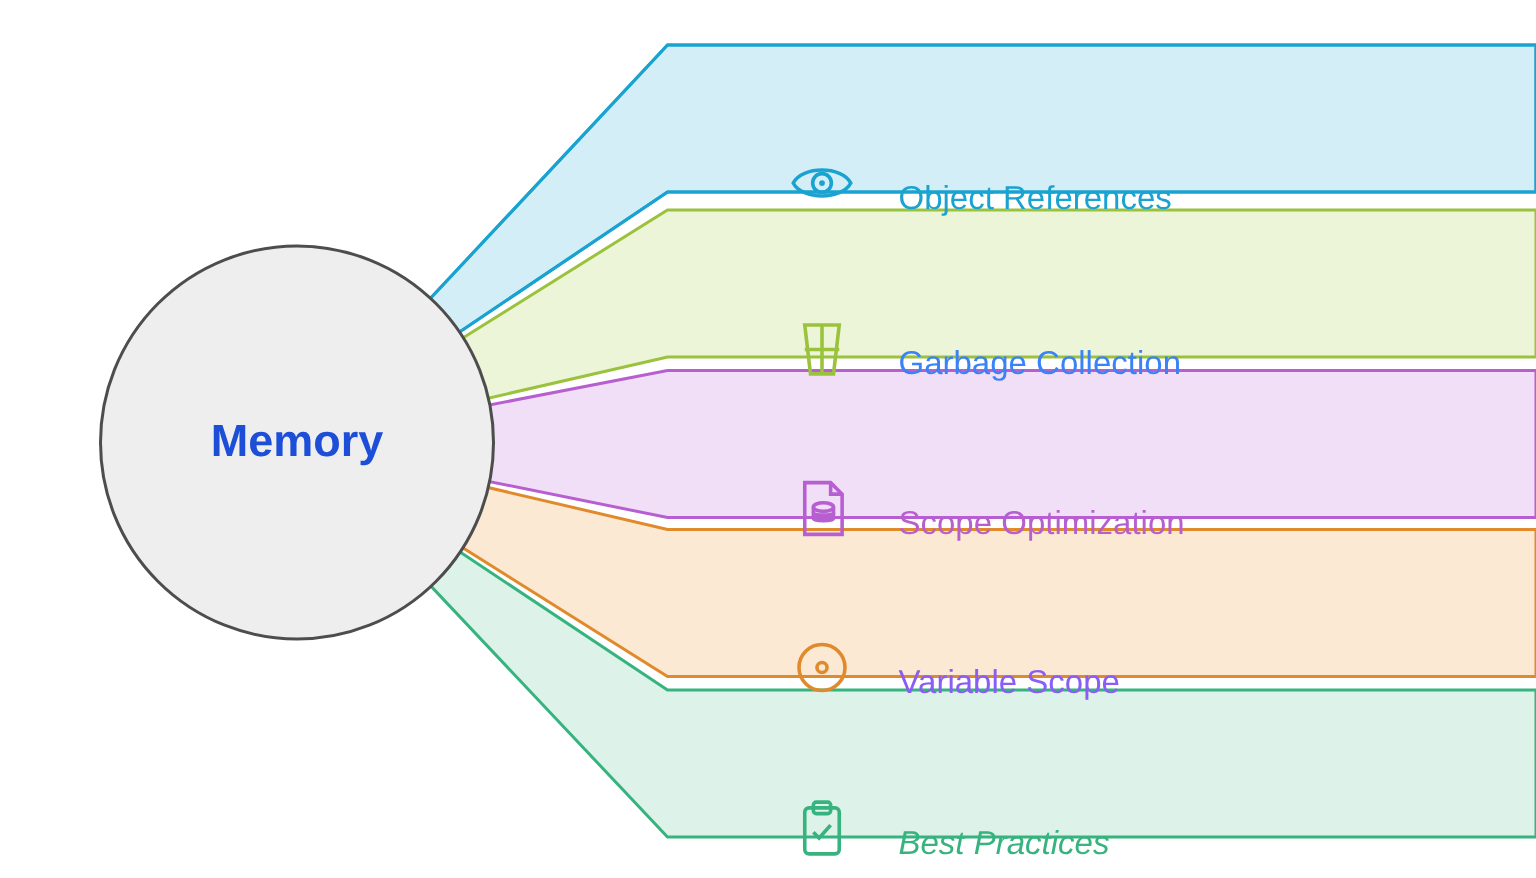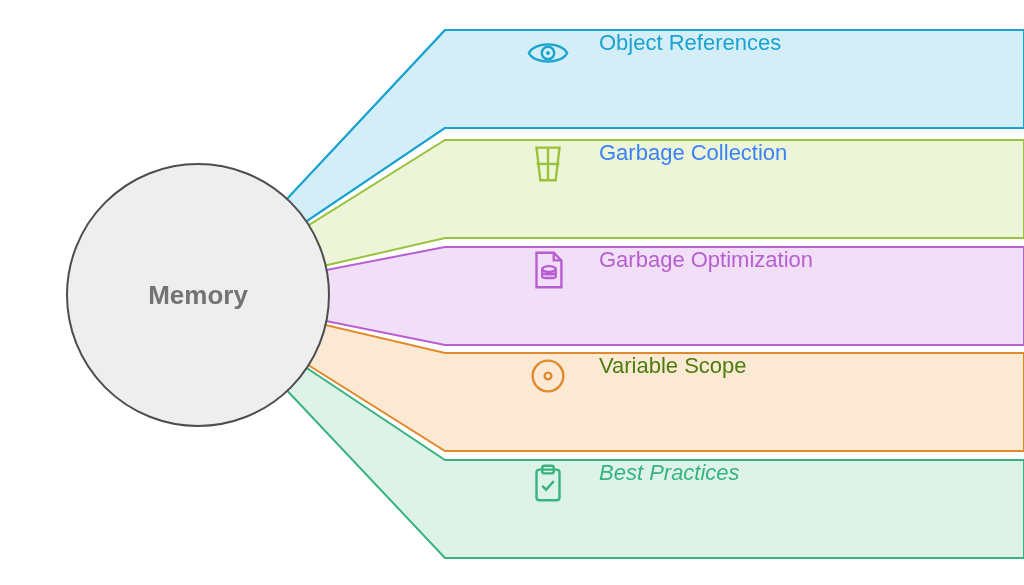--- a/index.html
+++ b/index.html
@@ -34,32 +34,32 @@
     background: #eeeeee;
     border: 2px solid #4d4d4d;
     z-index: 3;
     display: flex;
     align-items: center;
     justify-content: center;
     text-align: center;
     box-sizing: border-box;
   }
   .circle .label {
-    font-size: 26px;
+    font-size: 30px;
     font-weight: 600;
-    color: #737373;
+    color: #1d4ed8;
     line-height: 1.25;
   }
   .band-content {
     position: absolute;
     left: 525px;
     right: 0;
     height: 115px;
     display: flex;
-    align-items: flex-start;
+    align-items: flex-end;
     z-index: 2;
   }
   .band-content .icon {
     width: 46px;
     height: 46px;
     display: flex;
     align-items: center;
     justify-content: center;
     margin-right: 28px;
   }
@@ -128,31 +128,31 @@
   <div class="band-content b2">
     <span class="icon">
       <svg viewBox="0 0 48 48" width="46" height="46" fill="none" stroke-width="2.5" stroke="#b75fd1">
         <path d="M12 6 L30 6 L38 14 L38 42 L12 42 Z"></path>
         <path d="M30 6 L30 14 L38 14"></path>
         <ellipse cx="25" cy="23" rx="7" ry="3"></ellipse>
         <path d="M18 23 L18 31 C18 33 32 33 32 31 L32 23"></path>
         <path d="M18 27 C18 29 32 29 32 27"></path>
       </svg>
     </span>
-    <span class="text" style="color:#b75fd1">Garbage Optimization</span>
+    <span class="text" style="color:#b75fd1">Scope Optimization</span>
   </div>
 
   <div class="band-content b3">
     <span class="icon">
       <svg viewBox="0 0 48 48" width="46" height="46" fill="none" stroke-width="2.5" stroke="#e08a2c">
         <circle cx="24" cy="24" r="16"></circle>
         <circle cx="24" cy="24" r="3.5"></circle>
       </svg>
     </span>
-    <span class="text" style="color:#4d7c0f">Variable Scope</span>
+    <span class="text" style="color:#8b5cf6">Variable Scope</span>
   </div>
 
   <div class="band-content b4">
     <span class="icon">
       <svg viewBox="0 0 48 48" width="46" height="46" fill="none" stroke-width="2.5" stroke="#36b37e">
         <rect x="12" y="10" width="24" height="32" rx="3"></rect>
         <rect x="18" y="6" width="12" height="8" rx="2"></rect>
         <path d="M18 27 L22 31 L30 22"></path>
       </svg>
     </span>

